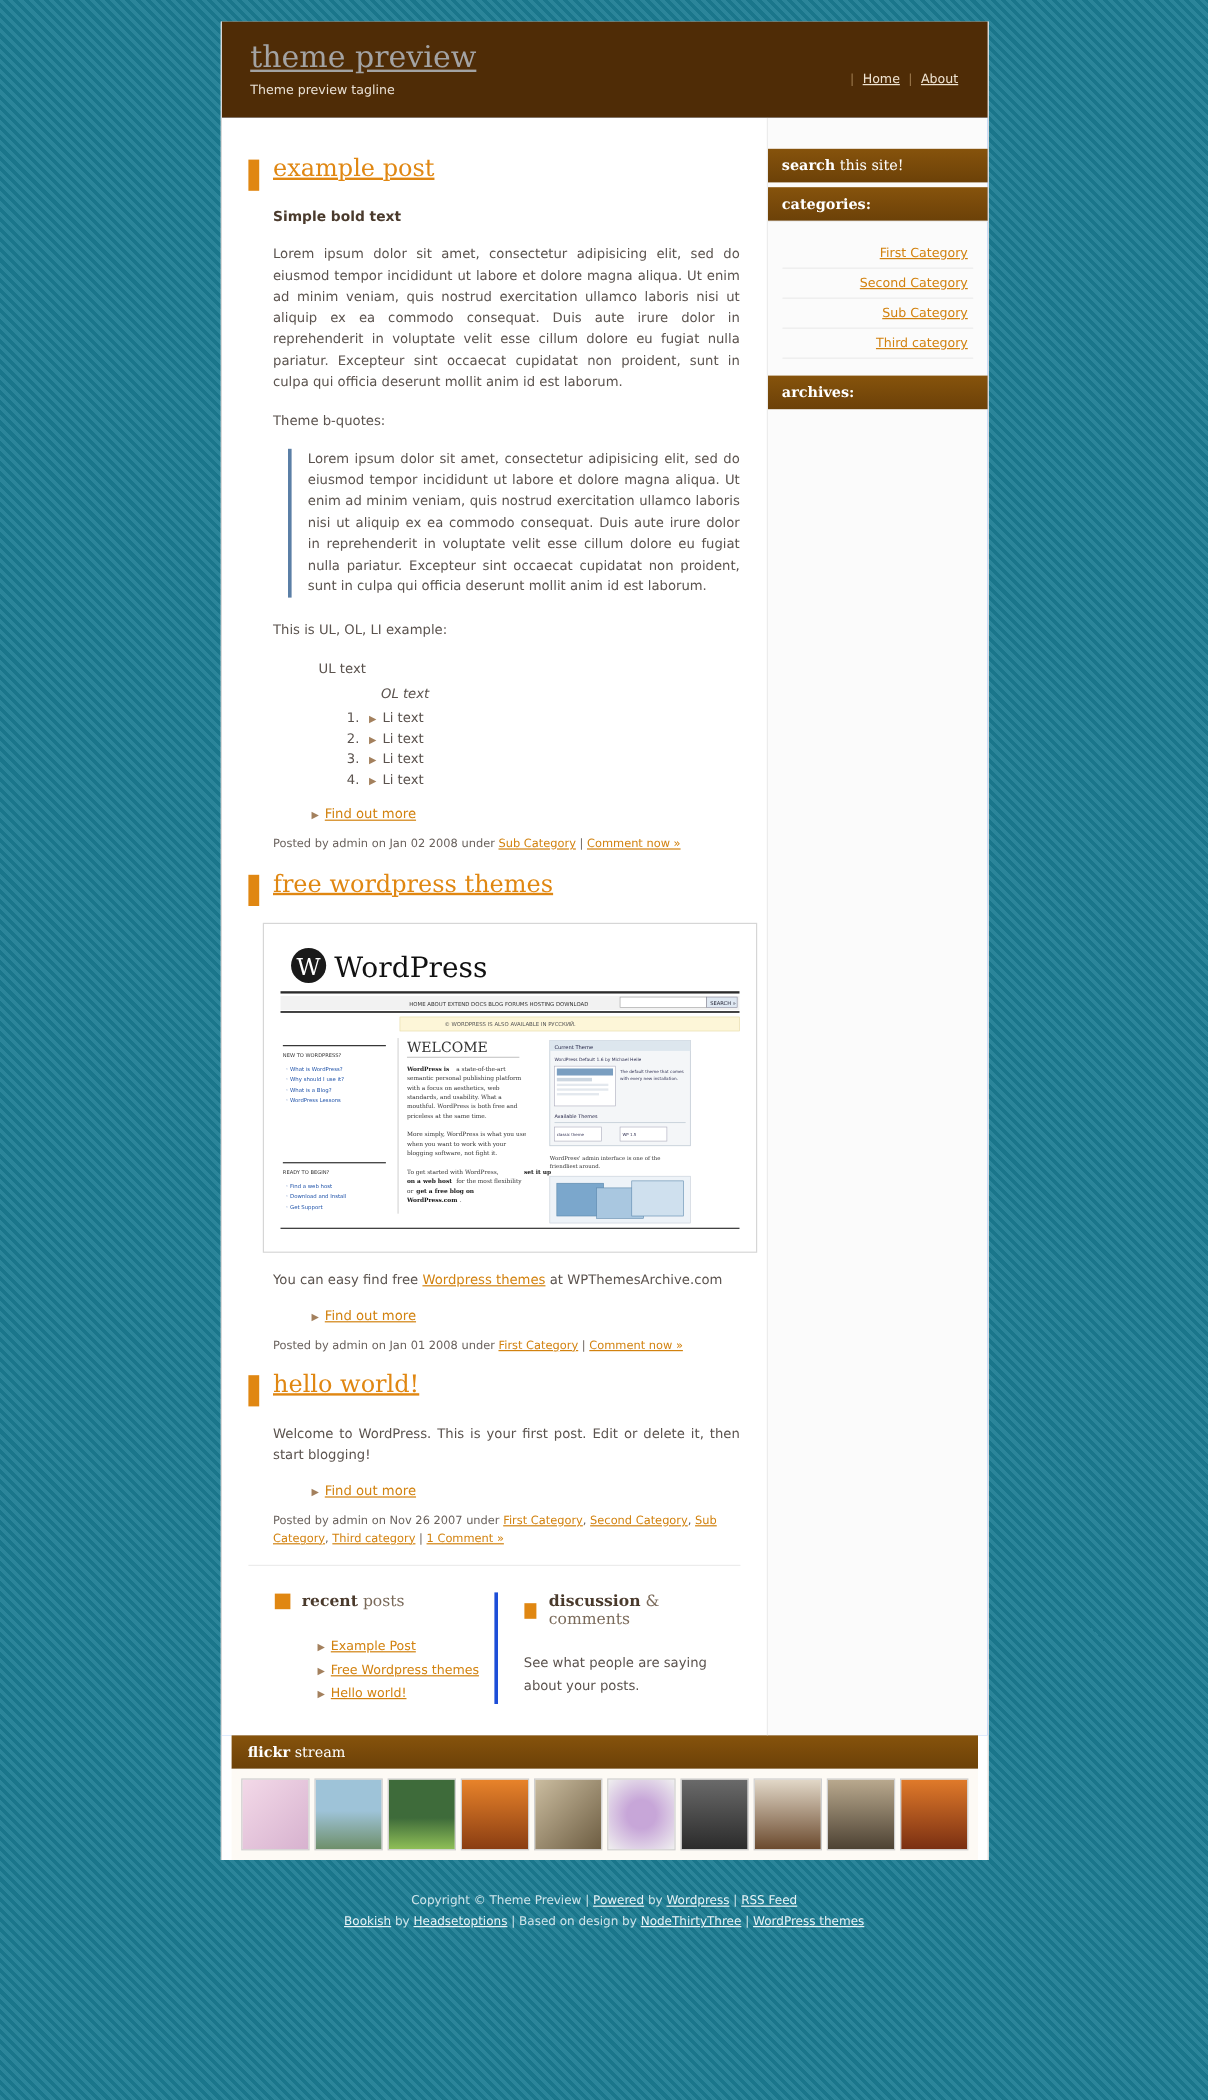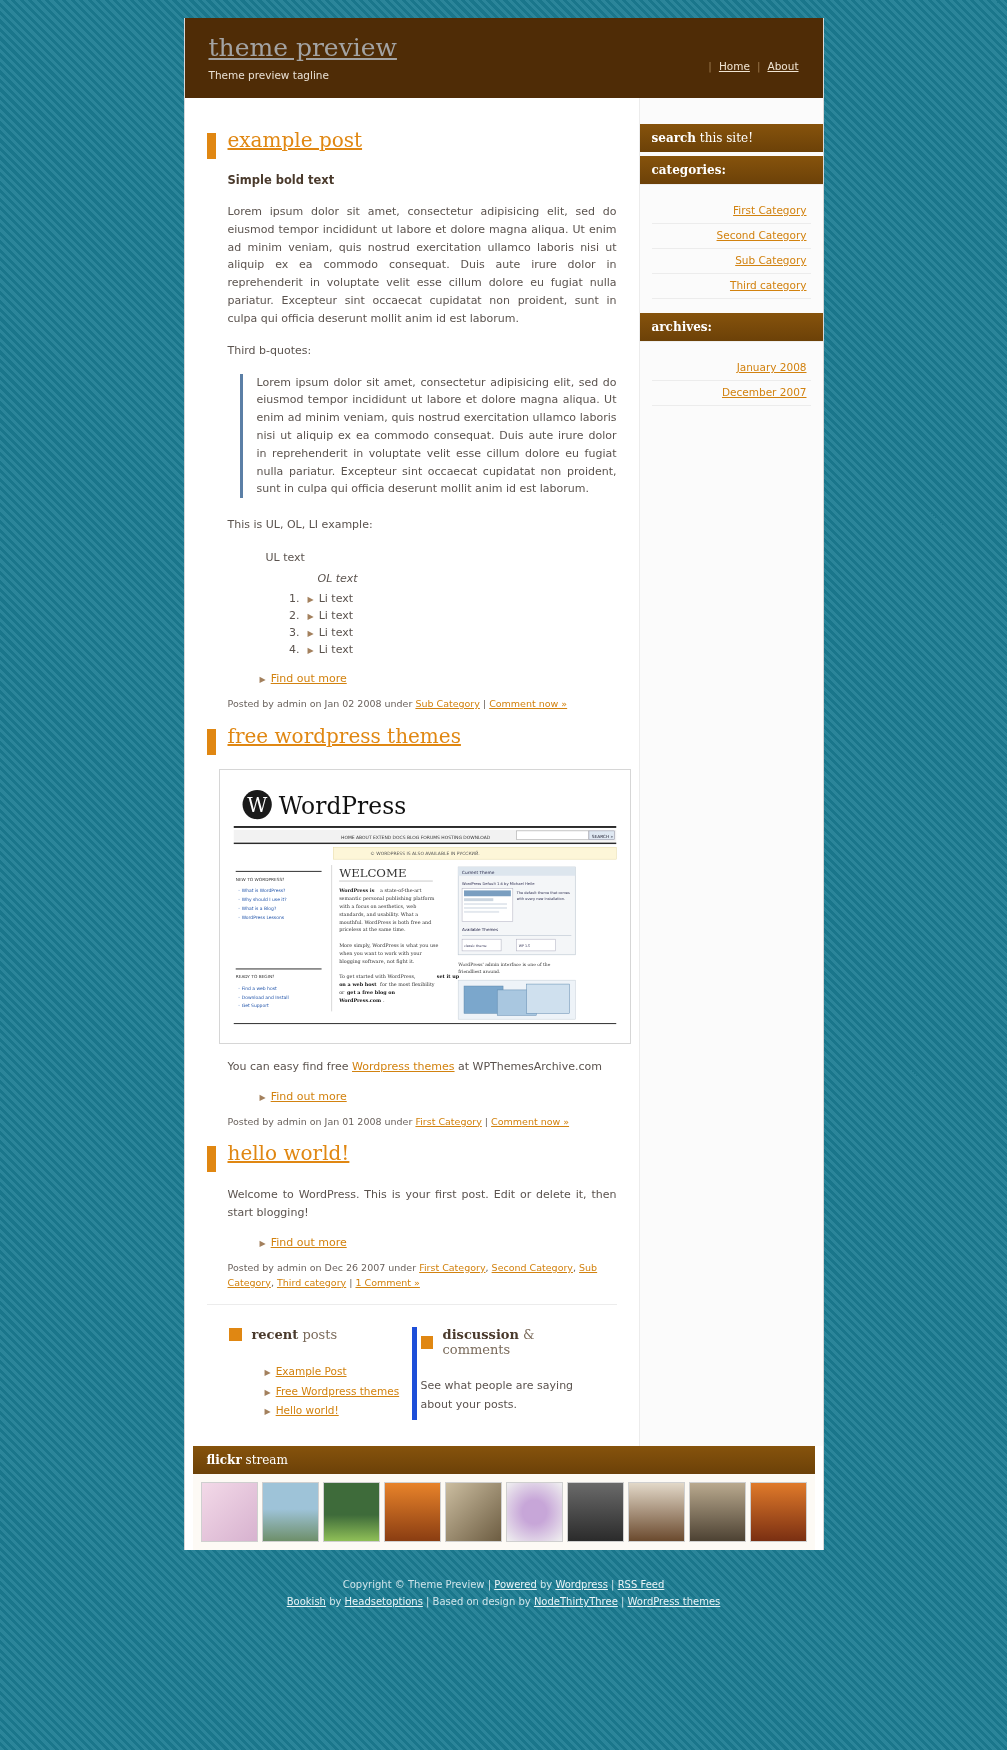--- a/index.html
+++ b/index.html
@@ -65,21 +65,21 @@
   .search-input { width:124px; height:18px; border:1px solid #b9b9b9; background:#fff; }
   .search-hint { font-size:10px; color:#6a625d; margin-top:6px; }
   .widget-list { list-style:none; margin:0; padding:0; text-align:right; }
   .widget-list li { border-bottom:1px solid #ececec; padding:5px 4px 6px 0; }
   .widget-list li.indent { padding-right:4px; }
   .widget-list a { color:#d2820f; text-decoration:underline; font-size:10.5px; }
 
   
   .footwidgets { display:flex; padding:22px 22px 26px 22px; border-top:1px solid #ececec; margin-top:14px;}
   .fw { width:50%; }
-  .fw.right { border-left:5px solid #1d4ed8; padding-left:4px; }
+  .fw.right { border-left:3px solid #1d4ed8; padding-left:22px; }
   .fw-head { display:flex; align-items:center; margin-bottom:20px; }
   .fw-sq { width:13px; height:13px; background:#e08712; margin-right:10px; }
   .fw-title { font-family:"DejaVu Serif", serif; font-size:13px; color:#7a6a5a; }
   .fw-title b { color:#4a3a2c; }
   .fw ul { list-style:none; margin:0; padding:0 0 0 28px; }
   .fw li { line-height:1.75; }
   .fw a { color:#d2820f; text-decoration:underline; font-size:10.5px; }
   .fw p { margin:0; line-height:1.7; color:#5b534e; }
 
   
@@ -111,21 +111,21 @@
       <div class="content">
 
         <div class="post">
           <div class="post-head">
             <div class="post-marker"></div>
             <a class="post-title">example post</a>
           </div>
           <div class="post-body">
             <h4>Simple bold text</h4>
             <p>Lorem ipsum dolor sit amet, consectetur adipisicing elit, sed do eiusmod tempor incididunt ut labore et dolore magna aliqua. Ut enim ad minim veniam, quis nostrud exercitation ullamco laboris nisi ut aliquip ex ea commodo consequat. Duis aute irure dolor in reprehenderit in voluptate velit esse cillum dolore eu fugiat nulla pariatur. Excepteur sint occaecat cupidatat non proident, sunt in culpa qui officia deserunt mollit anim id est laborum.</p>
-            <p>Third b-quotes:</p>
+            <p>Theme b-quotes:</p>
             <blockquote>Lorem ipsum dolor sit amet, consectetur adipisicing elit, sed do eiusmod tempor incididunt ut labore et dolore magna aliqua. Ut enim ad minim veniam, quis nostrud exercitation ullamco laboris nisi ut aliquip ex ea commodo consequat. Duis aute irure dolor in reprehenderit in voluptate velit esse cillum dolore eu fugiat nulla pariatur. Excepteur sint occaecat cupidatat non proident, sunt in culpa qui officia deserunt mollit anim id est laborum.</blockquote>
             <p>This is UL, OL, LI example:</p>
             <div class="list-block">
               <div class="ul-text">UL text</div>
               <div class="ol-text">OL text</div>
               <div class="li-row"><span class="num">1.</span><span class="tri">▶</span><span>Li text</span></div>
               <div class="li-row"><span class="num">2.</span><span class="tri">▶</span><span>Li text</span></div>
               <div class="li-row"><span class="num">3.</span><span class="tri">▶</span><span>Li text</span></div>
               <div class="li-row"><span class="num">4.</span><span class="tri">▶</span><span>Li text</span></div>
             </div>
@@ -221,21 +221,21 @@
         </div>
 
         <div class="post">
           <div class="post-head">
             <div class="post-marker"></div>
             <a class="post-title">hello world!</a>
           </div>
           <div class="post-body">
             <p>Welcome to WordPress. This is your first post. Edit or delete it, then start blogging!</p>
             <div class="findout"><span class="tri">▶</span><a>Find out more</a></div>
-            <div class="meta"><span>Posted by admin on Dec 26 2007 under </span><a>First Category</a>, <a>Second Category</a>, <a>Sub Category</a>, <a>Third category</a><span> | </span><a>1 Comment »</a></div>
+            <div class="meta"><span>Posted by admin on Nov 26 2007 under </span><a>First Category</a>, <a>Second Category</a>, <a>Sub Category</a>, <a>Third category</a><span> | </span><a>1 Comment »</a></div>
           </div>
         </div>
 
         <div class="footwidgets">
           <div class="fw">
             <div class="fw-head">
               <div class="fw-sq"></div>
               <div class="fw-title"><b>recent</b><span> posts</span></div>
             </div>
             <ul>
@@ -268,26 +268,20 @@
               <li><a>First Category</a></li>
               <li><a>Second Category</a></li>
               <li class="indent"><a>Sub Category</a></li>
               <li><a>Third category</a></li>
             </ul>
           </div>
         </div>
 
         <div class="widget">
           <div class="widget-head"><b>archives:</b></div>
-          <div class="widget-body">
-            <ul class="widget-list">
-              <li><a>January 2008</a></li>
-              <li><a>December 2007</a></li>
-            </ul>
-          </div>
         </div>
 
       </div>
     </div>
 
     <div>
       <div class="flickr-head"><b>flickr</b><span> stream</span></div>
       <div class="flickr-strip">
         <span class="thumb" style="background:linear-gradient(135deg,#f3d9e8,#d7b2cf)"></span>
         <span class="thumb" style="background:linear-gradient(180deg,#9ec3d8 45%,#6e8f6a)"></span>

